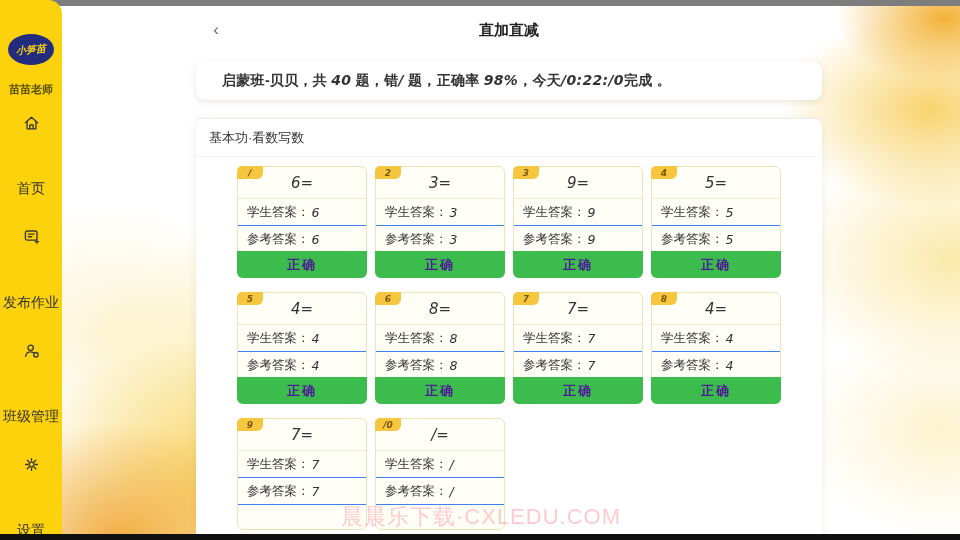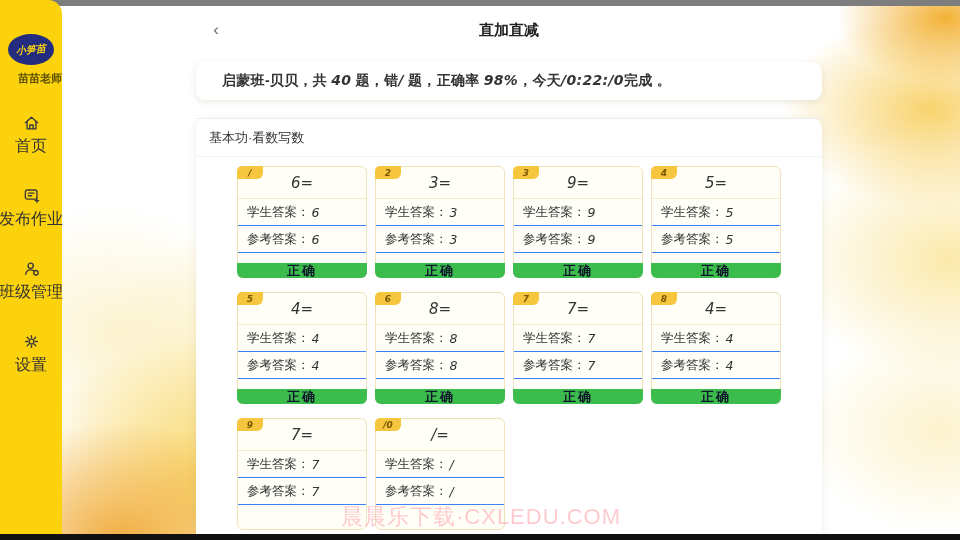--- a/index.html
+++ b/index.html
@@ -33,27 +33,27 @@
   .logo {
     position:absolute; top:34px; left:8px; width:46px; height:31px;
     background:#232C7E; border-radius:50%;
     display:flex; align-items:center; justify-content:center;
   }
   .logo span {
     color:#FCD20D; font-size:10px; font-weight:bold; font-style:italic;
     white-space:nowrap; transform:rotate(-5deg);
   }
   .teacher {
-    position:absolute; top:71px; left:0; width:62px; text-align:right;
+    position:absolute; top:82px; left:0; width:62px; text-align:center;
     font-size:11px; font-weight:700; color:#5a4f04;
   }
   .menu { position:absolute; top:113px; left:0; width:62px; display:flex; flex-direction:column; gap:29px; }
   .menu-item { display:flex; flex-direction:column; align-items:center; gap:4px; cursor:pointer; }
   .menu-item svg { width:19px; height:19px; stroke:#3a3a3a; stroke-width:1.3; fill:none; stroke-linecap:round; stroke-linejoin:round; }
-  .menu-item .lbl { font-size:16px; color:#333; white-space:nowrap; }
+  .menu-item .lbl { font-size:14px; color:#333; white-space:nowrap;margin-top:44px; }
 
   
   .page-header { position:absolute; left:196px; top:18px; width:626px; height:28px; z-index:2; }
   .back { position:absolute; left:9px; top:1px; width:22px; height:22px; font-size:17px; color:#6e6e6e; cursor:pointer;
           display:flex; align-items:center; justify-content:center; }
   .page-title { text-align:center; font-size:15px; font-weight:600; color:#222; padding-top:3px; }
 
   .summary-card {
     position:absolute; left:196px; top:62px; width:626px; height:38px; z-index:2;
     background:#fff; border-radius:9px; box-shadow:0 2px 7px rgba(150,140,100,0.20);
@@ -86,22 +86,22 @@
     background:#F5C63E; border-radius:5px 0 6px 0;
     color:#7a5800; font-size:9px; font-weight:bold; font-style:italic;
     display:flex; align-items:center; justify-content:center;
   }
   .qtext { height:32px; display:flex; align-items:center; justify-content:center;
            font-size:15px; color:#333; border-bottom:1px solid #F2EACB; }
   .qrow  { height:27px; display:flex; align-items:center; padding-left:9px;
            font-size:12.5px; color:#333; border-bottom:1px solid #3b82f6; white-space:nowrap; }
   .qrow .val { margin-left:2px; }
   .qstatus {
-    position:absolute; left:-1px; right:-1px; bottom:-1px; height:15px;
-    background:#3DBC4E; color:#0f172a; font-size:13px; font-weight:600; letter-spacing:2px;
+    position:absolute; left:-1px; right:-1px; bottom:-1px; height:27px;
+    background:#3DBC4E; color:#4c1d95; font-size:13px; font-weight:600; letter-spacing:2px;
     display:flex; align-items:center; justify-content:center;
     border-radius:0 0 6px 6px;
     font-family:Liberation Serif, serif;
   }
   .watermark {
     position:absolute; left:341px; top:502px; z-index:6; pointer-events:none;
     font-size:22px; letter-spacing:1px; color:rgba(255,158,168,0.55);
   }
 </style>
 </head>

